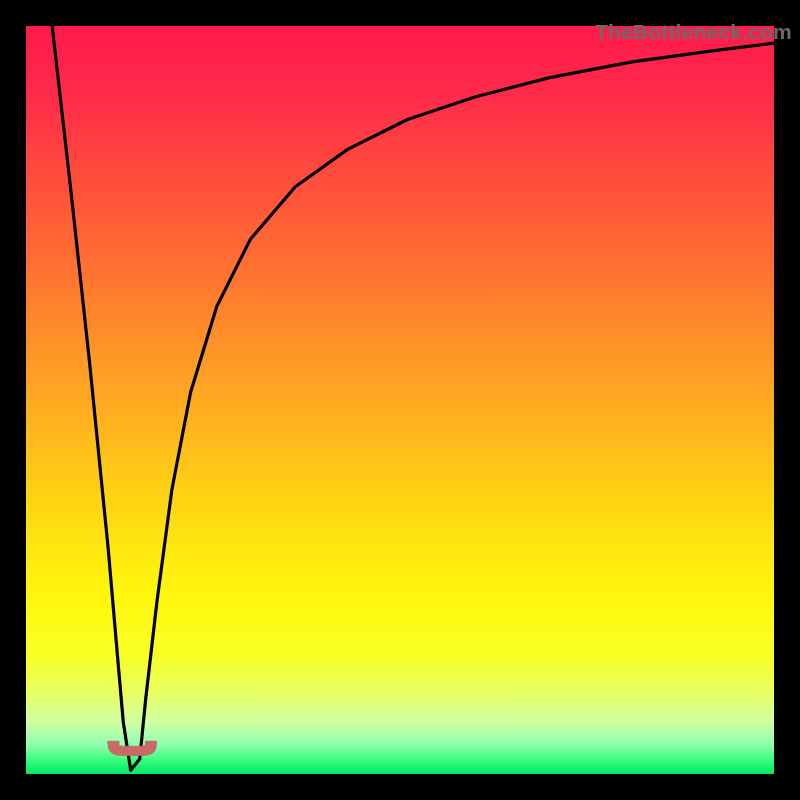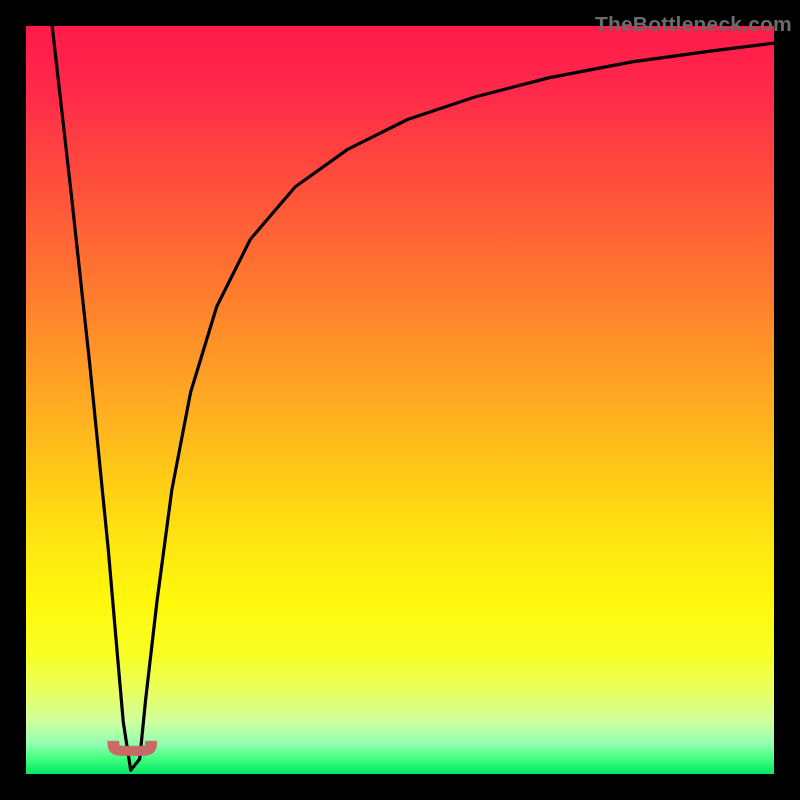--- a/index.html
+++ b/index.html
@@ -45,21 +45,21 @@
   .overlay-svg {
     position: absolute;
     left: 26px;
     top: 26px;
     width: 748px;
     height: 748px;
     pointer-events: none;
   }
   .watermark {
     position: absolute;
-    top: 12px;
+    top: 20px;
     right: 8px;
     font-size: 21px;
     font-weight: 600;
     color: #6b6b6b;
     letter-spacing: 0.2px;
   }
 </style>
 </head>
 <body>
 

